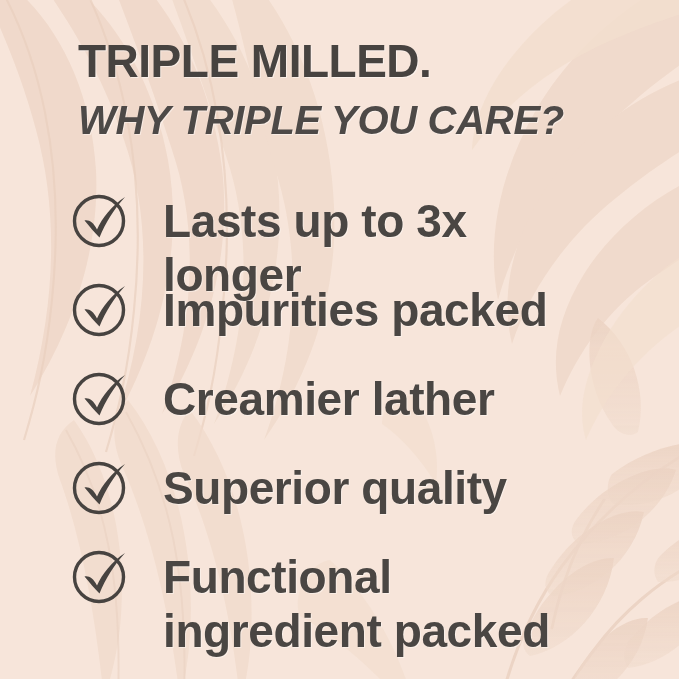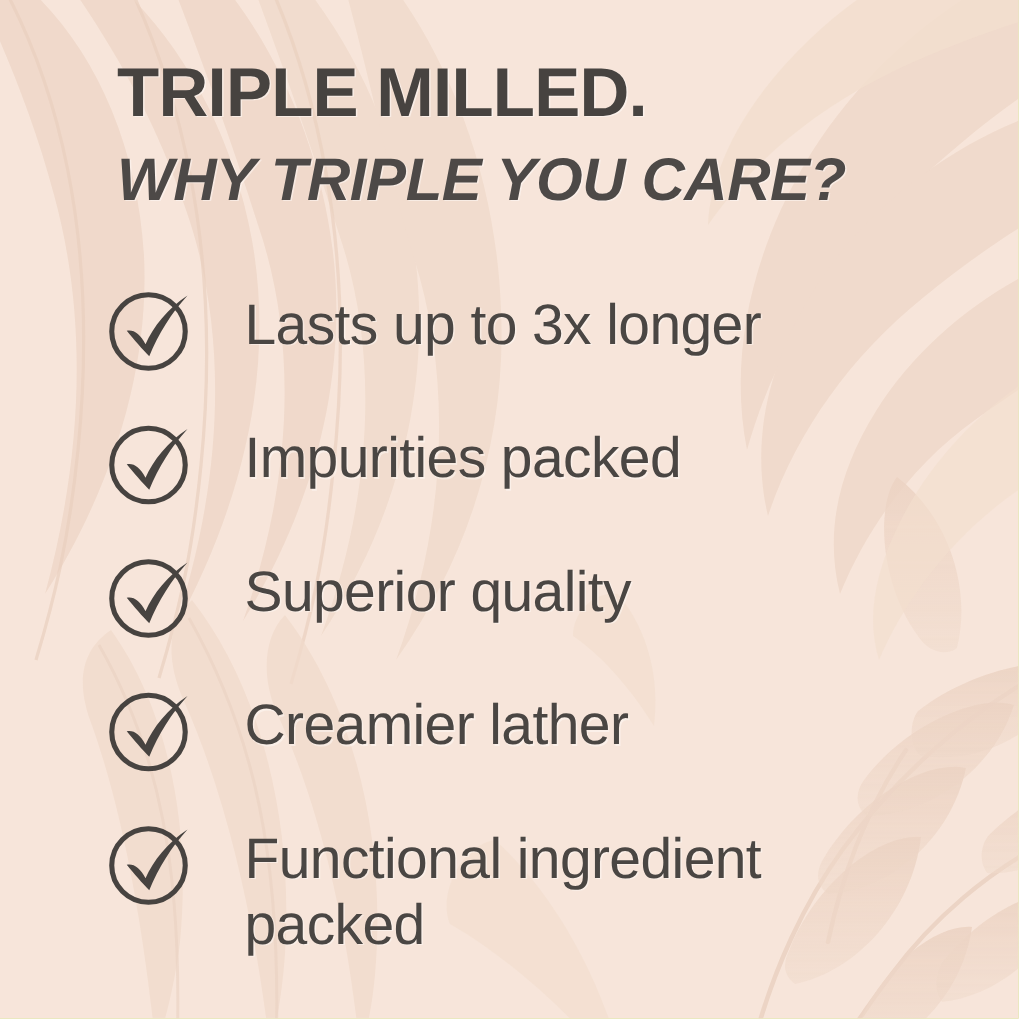--- a/index.html
+++ b/index.html
@@ -95,22 +95,22 @@
     display: block;
     width: 62px;
     height: 62px;
     overflow: visible;
   }
 
   .benefit-text {
     flex: 1 1 auto;
     margin-left: 29px;
     padding-top: 10px;
-    font-size: 38px;
-    font-weight: 400;
+    font-size: 46px;
+    font-weight: 700;
     line-height: 1.17;
     letter-spacing: -0.4px;
     color: #4a4643;
     max-width: 420px;
     text-shadow: 1px 1px 0 rgba(255,252,250,0.45);
   }
 </style>
 </head>
 <body>
 
@@ -251,32 +251,32 @@
       </div>
 
       <div class="benefit-row">
         <span class="check-wrap">
           <svg viewBox="0 0 62 62" xmlns="http://www.w3.org/2000/svg" aria-hidden="true">
             <circle cx="27" cy="30" r="24.5" fill="none" stroke="#474340" stroke-width="3.4"></circle>
             <path d="M 12.5 29.5 C 17 28.5, 21.5 31.5, 25 38.5 C 30 27, 40 14.5, 53 6
                      C 42.5 17.5, 33.5 31.5, 27.5 46.5 C 23 42, 17 35, 12.5 29.5 Z" fill="#474340"></path>
           </svg>
         </span>
+        <div class="benefit-text">Creamier lather</div>
+      </div>
+
+      <div class="benefit-row">
+        <span class="check-wrap">
+          <svg viewBox="0 0 62 62" xmlns="http://www.w3.org/2000/svg" aria-hidden="true">
+            <circle cx="27" cy="30" r="24.5" fill="none" stroke="#474340" stroke-width="3.4"></circle>
+            <path d="M 12.5 29.5 C 17 28.5, 21.5 31.5, 25 38.5 C 30 27, 40 14.5, 53 6
+                     C 42.5 17.5, 33.5 31.5, 27.5 46.5 C 23 42, 17 35, 12.5 29.5 Z" fill="#474340"></path>
+          </svg>
+        </span>
         <div class="benefit-text">Superior quality</div>
-      </div>
-
-      <div class="benefit-row">
-        <span class="check-wrap">
-          <svg viewBox="0 0 62 62" xmlns="http://www.w3.org/2000/svg" aria-hidden="true">
-            <circle cx="27" cy="30" r="24.5" fill="none" stroke="#474340" stroke-width="3.4"></circle>
-            <path d="M 12.5 29.5 C 17 28.5, 21.5 31.5, 25 38.5 C 30 27, 40 14.5, 53 6
-                     C 42.5 17.5, 33.5 31.5, 27.5 46.5 C 23 42, 17 35, 12.5 29.5 Z" fill="#474340"></path>
-          </svg>
-        </span>
-        <div class="benefit-text">Creamier lather</div>
       </div>
 
       <div class="benefit-row">
         <span class="check-wrap">
           <svg viewBox="0 0 62 62" xmlns="http://www.w3.org/2000/svg" aria-hidden="true">
             <circle cx="27" cy="30" r="24.5" fill="none" stroke="#474340" stroke-width="3.4"></circle>
             <path d="M 12.5 29.5 C 17 28.5, 21.5 31.5, 25 38.5 C 30 27, 40 14.5, 53 6
                      C 42.5 17.5, 33.5 31.5, 27.5 46.5 C 23 42, 17 35, 12.5 29.5 Z" fill="#474340"></path>
           </svg>
         </span>

